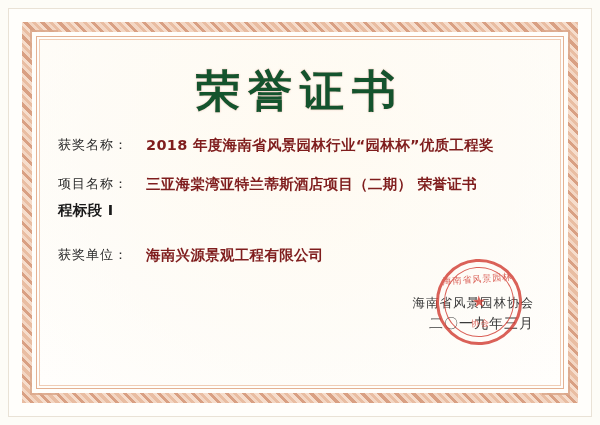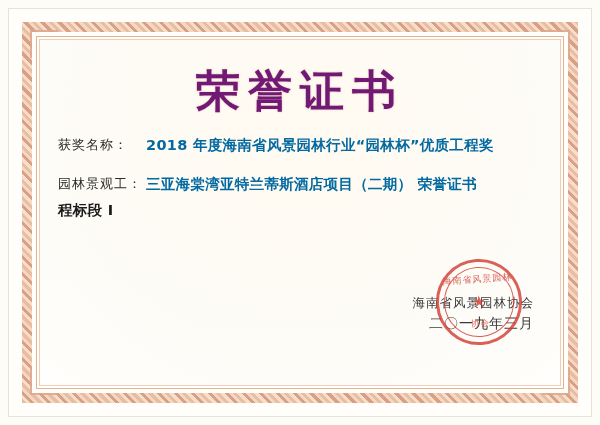--- a/index.html
+++ b/index.html
@@ -89,21 +89,21 @@
   .title {
     position: absolute;
     left: 0;
     right: 0;
     top: 62px;
     text-align: center;
     font-family: "DejaVu Serif", "Liberation Serif", serif;
     font-weight: bold;
     font-size: 44px;
     letter-spacing: 8px;
-    color: #701a75;
+    color: #14532d;
     text-shadow: 0 0 2px rgba(192,57,43,0.35);
   }
 
   
   .body-area {
     position: absolute;
     left: 58px;
     right: 58px;
     top: 134px;
     font-family: "DejaVu Sans", "Liberation Sans", sans-serif;
@@ -120,21 +120,21 @@
     font-size: 13px;
     color: #2b2b2b;
     letter-spacing: 1px;
     line-height: 22px;
     white-space: nowrap;
   }
   .row-value {
     flex: 1 1 auto;
     font-size: 14.5px;
     font-weight: bold;
-    color: #0369a1;
+    color: #7f1d1d;
     line-height: 22px;
     letter-spacing: 0.3px;
   }
   .row-value.second-line {
     margin-top: -13px;
     margin-bottom: 17px;
     font-size: 14.5px;
     font-weight: bold;
     color: #1a1a1a;
     line-height: 22px;
@@ -253,27 +253,31 @@
   <div class="title">荣誉证书</div>
 
   <div class="body-area">
 
     <div class="row">
       <div class="row-label">获奖名称：</div>
       <div class="row-value">2018 年度海南省风景园林行业“园林杯”优质工程奖</div>
     </div>
 
     <div class="row">
-      <div class="row-label">园林景观工：</div>
+      <div class="row-label">项目名称：</div>
       <div class="row-value">三亚海棠湾亚特兰蒂斯酒店项目（二期） 荣誉证书</div>
     </div>
     <div class="row-value second-line">程标段 I</div>
 
     <div class="row-spacer"></div>
 
+    <div class="row">
+      <div class="row-label">获奖单位：</div>
+      <div class="row-value">海南兴源景观工程有限公司</div>
+    </div>
 
   </div>
 
   <div class="issuer">
     <div class="issuer-name">海南省风景园林协会</div>
     <div class="issuer-date">二〇一九年三月</div>
   </div>
 
   <div class="seal">
     <div class="seal-text-top">海南省风景园林</div>

